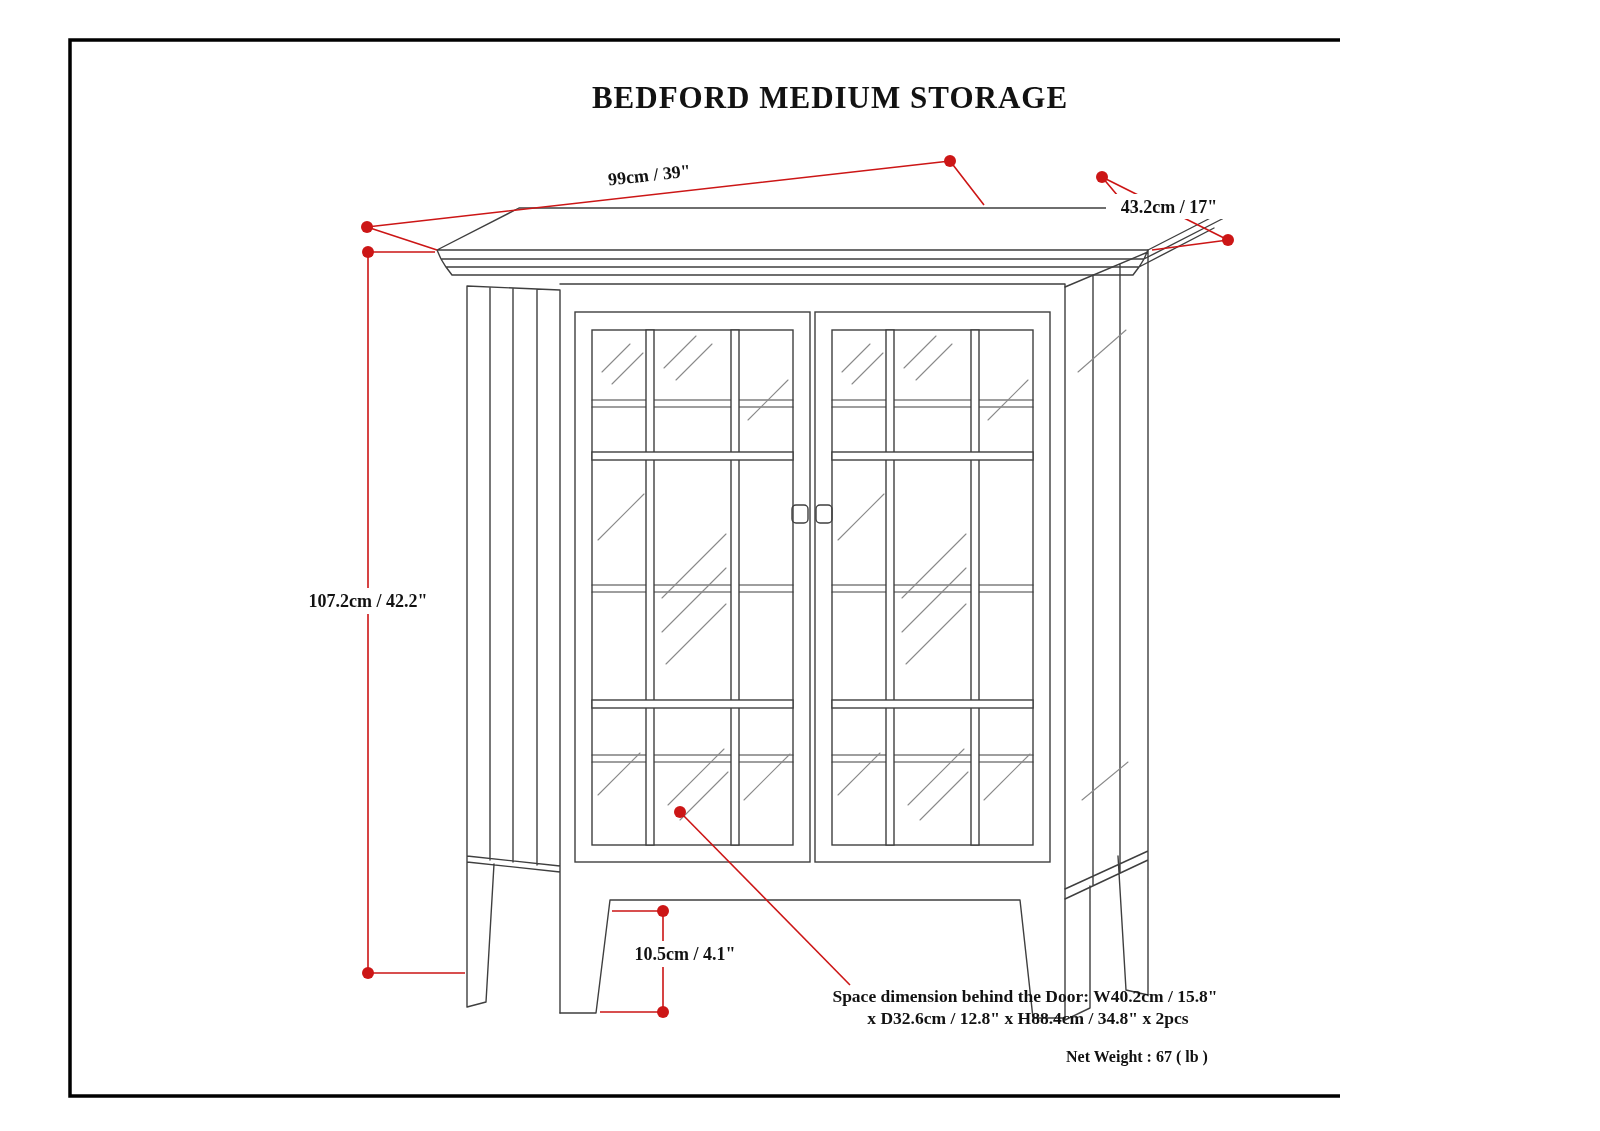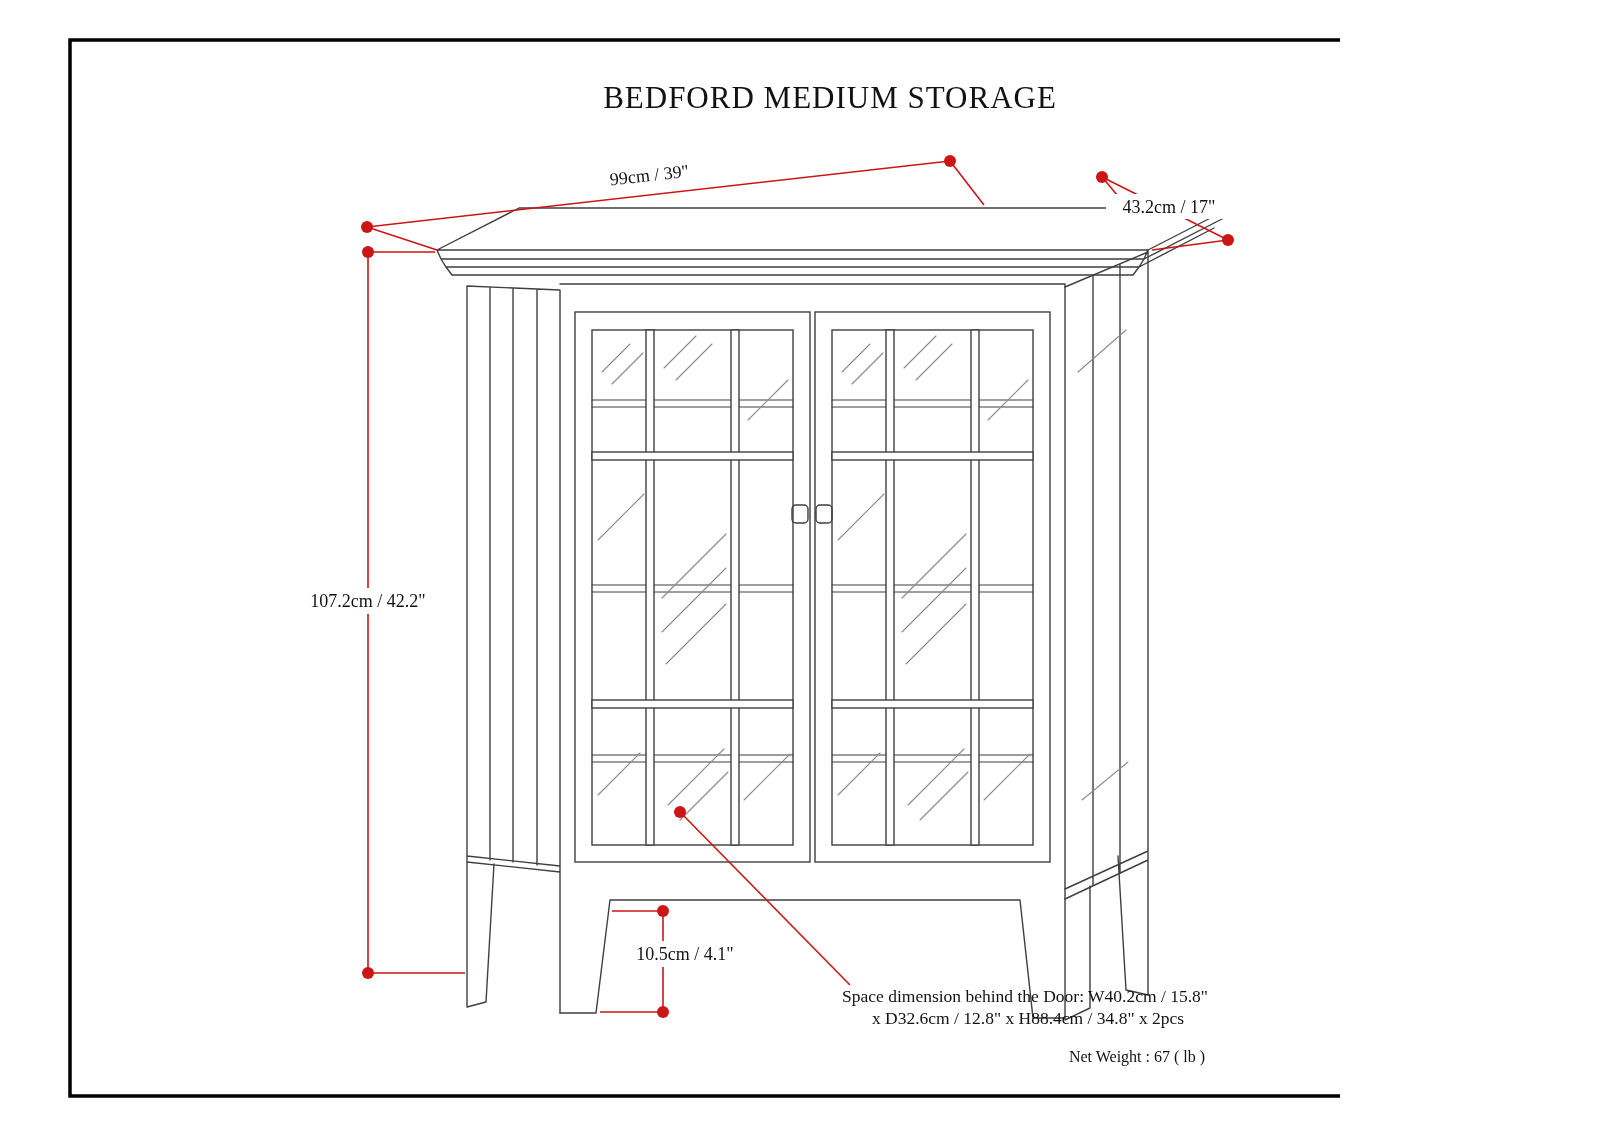--- a/index.html
+++ b/index.html
@@ -7,20 +7,21 @@
     padding: 0;
     background: #ffffff;
   }
   .canvas {
     position: relative;
     width: 1340px;
     height: 1131px;
     background: #ffffff;
     font-family: "Liberation Serif", serif;
     overflow: hidden;
+    font-weight: bold;
   }
   .canvas svg {
     position: absolute;
     inset: 0;
     display: block;
   }
   svg text {
     font-family: "Liberation Serif", serif;
     fill: #121212;
   }

